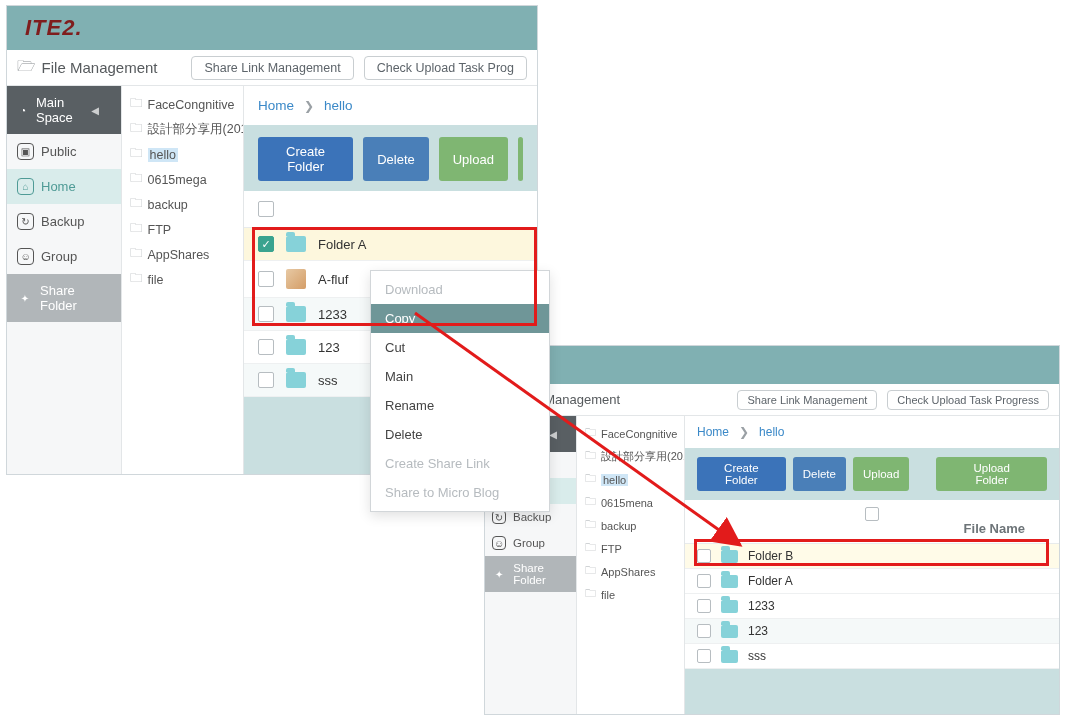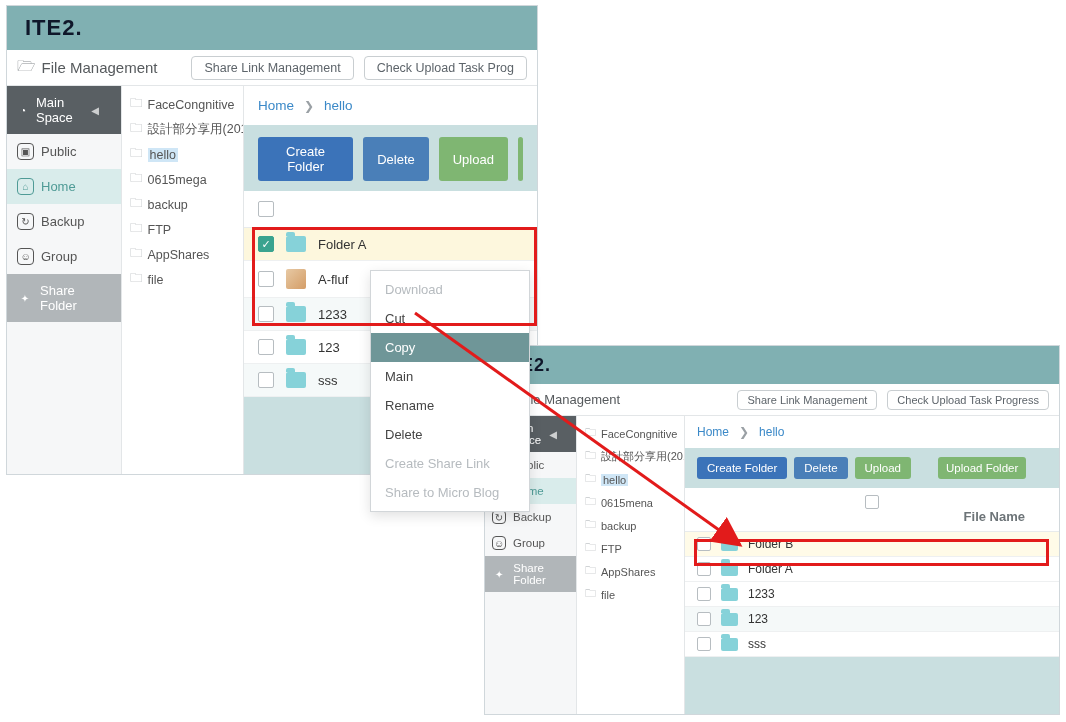--- a/index.html
+++ b/index.html
@@ -1,19 +1,19 @@
 <!DOCTYPE html>
 <html><head>
 <meta charset="utf-8">
 <style>
   * { box-sizing: border-box; margin: 0; padding: 0; }
   body { font-family: "Segoe UI", Arial, sans-serif; font-size: 13px; color: #333; background: #fff; position: relative; width: 1066px; height: 722px; overflow: hidden; }
   .app { position: absolute; border: 1px solid #d0d7db; background: #fff; box-shadow: 0 0 0 0; }
   .topbar { background: #80b0b2; height: 44px; display: flex; align-items: center; padding-left: 18px; }
-  .logo { color: #0f172a; font-weight: 800; font-size: 22px; letter-spacing: 1px; font-family: "Arial Black", sans-serif; }
+  .logo { color: #7f1d1d; font-style: italic; font-weight: 800; font-size: 22px; letter-spacing: 1px; font-family: "Arial Black", sans-serif; }
   .logo::after { content: "."; }
   .toolbar { height: 36px; border-bottom: 1px solid #e3e6e8; display: flex; align-items: center; padding: 0 10px; gap: 10px; }
   .fm-title { font-size: 15px; color: #565a5d; display: flex; align-items: center; gap: 6px; }
   .fm-title .ico { color: #898e91; font-size: 15px; }
   .spacer { flex: 1; }
   .btn-outline { background: #fff; border: 1px solid #c9ced1; color: #5d646a; padding: 4px 12px; border-radius: 4px; font-size: 12.5px; cursor: pointer; }
   .layout { display: flex; height: calc(100% - 80px); }
   .sidebar { width: 115px; background: #f6f7f8; border-right: 1px solid #e3e6e8; display: flex; flex-direction: column; }
   .side-item { display: flex; align-items: center; gap: 7px; padding: 9px 10px; font-size: 13px; color: #555; cursor: pointer; }
   .side-item.main { background: #595f63; color: #fff; }
@@ -44,21 +44,21 @@
   .row { display: flex; align-items: center; padding: 8px 14px; border-bottom: 1px solid #eef0f1; gap: 12px; }
   .row.alt { background: #f5f9f9; }
   .row.sel { background: #fdf7dd; }
   .row.sel2 { background: #fffbe8; }
   .row .fname { font-size: 13px; }
   .row .fld { width: 20px; height: 16px; background: #86d2d9; border-radius: 2px; position: relative; }
   .row .fld::before { content: ""; position: absolute; top: -4px; left: 0; width: 9px; height: 4px; background: #86d2d9; border-radius: 2px 2px 0 0; }
   .row .img-thumb { width: 20px; height: 20px; background: linear-gradient(135deg,#e7c9a4,#d49d67); border-radius: 2px; }
   .col-name-head { margin-left: auto; margin-right: 22px; color: #6d7478; font-size: 13px; font-weight: 600; }
   .head-left { flex: 1; }
-  .ctx-menu { position: absolute; background: #fff; border: 1px solid #d2d6d9; box-shadow: 0 4px 12px rgba(0,0,0,.12); width: 160px; padding: 4px 0; z-index: 50; }
+  .ctx-menu { position: absolute; background: #fff; border: 1px solid #d2d6d9; box-shadow: 0 4px 12px rgba(0,0,0,.12); width: 180px; padding: 4px 0; z-index: 50; }
   .ctx-item { padding: 7px 14px; font-size: 13px; color: #444; cursor: pointer; }
   .ctx-item.disabled { color: #b6bbbf; cursor: default; }
   .ctx-item.hover { background: #6f9698; color: #fff; }
   .red-box { position: absolute; border: 3px solid #e21b1b; pointer-events: none; z-index: 60; }
   .arrow { position: absolute; z-index: 70; pointer-events: none; }
   .clip-left { overflow: hidden; }
   svg { display: block; }
 </style>
 </head>
 <body>
@@ -183,22 +183,22 @@
               <span class="fname">sss</span>
             </div>
           </div>
       </div>
     </div>
   </div>
 </div>
 
 <div class="ctx-menu" style="left:370px; top:270px;">
   <div class="ctx-item disabled">Download</div>
+  <div class="ctx-item hover">Copy</div>
   <div class="ctx-item">Cut</div>
-  <div class="ctx-item hover">Copy</div>
   <div class="ctx-item">Main</div>
   <div class="ctx-item">Rename</div>
   <div class="ctx-item">Delete</div>
   <div class="ctx-item disabled">Create Share Link</div>
   <div class="ctx-item disabled">Share to Micro Blog</div>
 </div>
 
 <div class="red-box" style="left:252px; top:227px; width:285px; height:99px;"></div>
 
 <div class="app" style="left:484px; top:345px; width:576px; height:370px; font-size:12px;">
@@ -279,21 +279,21 @@
     <div class="content">
       <div class="crumb-row" style="padding:9px 12px;font-size:12px;">
         <a>Home</a>
         <span class="sep">❯</span>
         <a>hello</a>
       </div>
       <div class="action-row" style="padding:9px 12px;gap:7px;">
         <button class="btn blue" style="font-size:11.5px;padding:5px 10px;">Create Folder</button>
         <button class="btn blue2" style="font-size:11.5px;padding:5px 10px;">Delete</button>
         <button class="btn green" style="font-size:11.5px;padding:5px 10px;">Upload</button>
-        <button class="btn green2" style="font-size:11.5px;padding:5px 8px;margin-left:20px;">Upload Folder</button>
+        <button class="btn green2" style="font-size:11.5px;padding:5px 20px;margin-left:20px;">Upload Folder</button>
       </div>
       <div class="list">
         <div class="list-head" style="padding:7px 12px;flex-direction:column;">
           <span class="chk" style="width:14px;height:14px;"></span>
           <span class="head-left"></span>
           <span class="col-name-head">File Name</span>
         </div>
         <div id="rows2">
             <div class="row sel2" style="padding: 5px 12px; gap: 10px;">
               <span class="chk" style="width:14px;height:14px;"></span>

